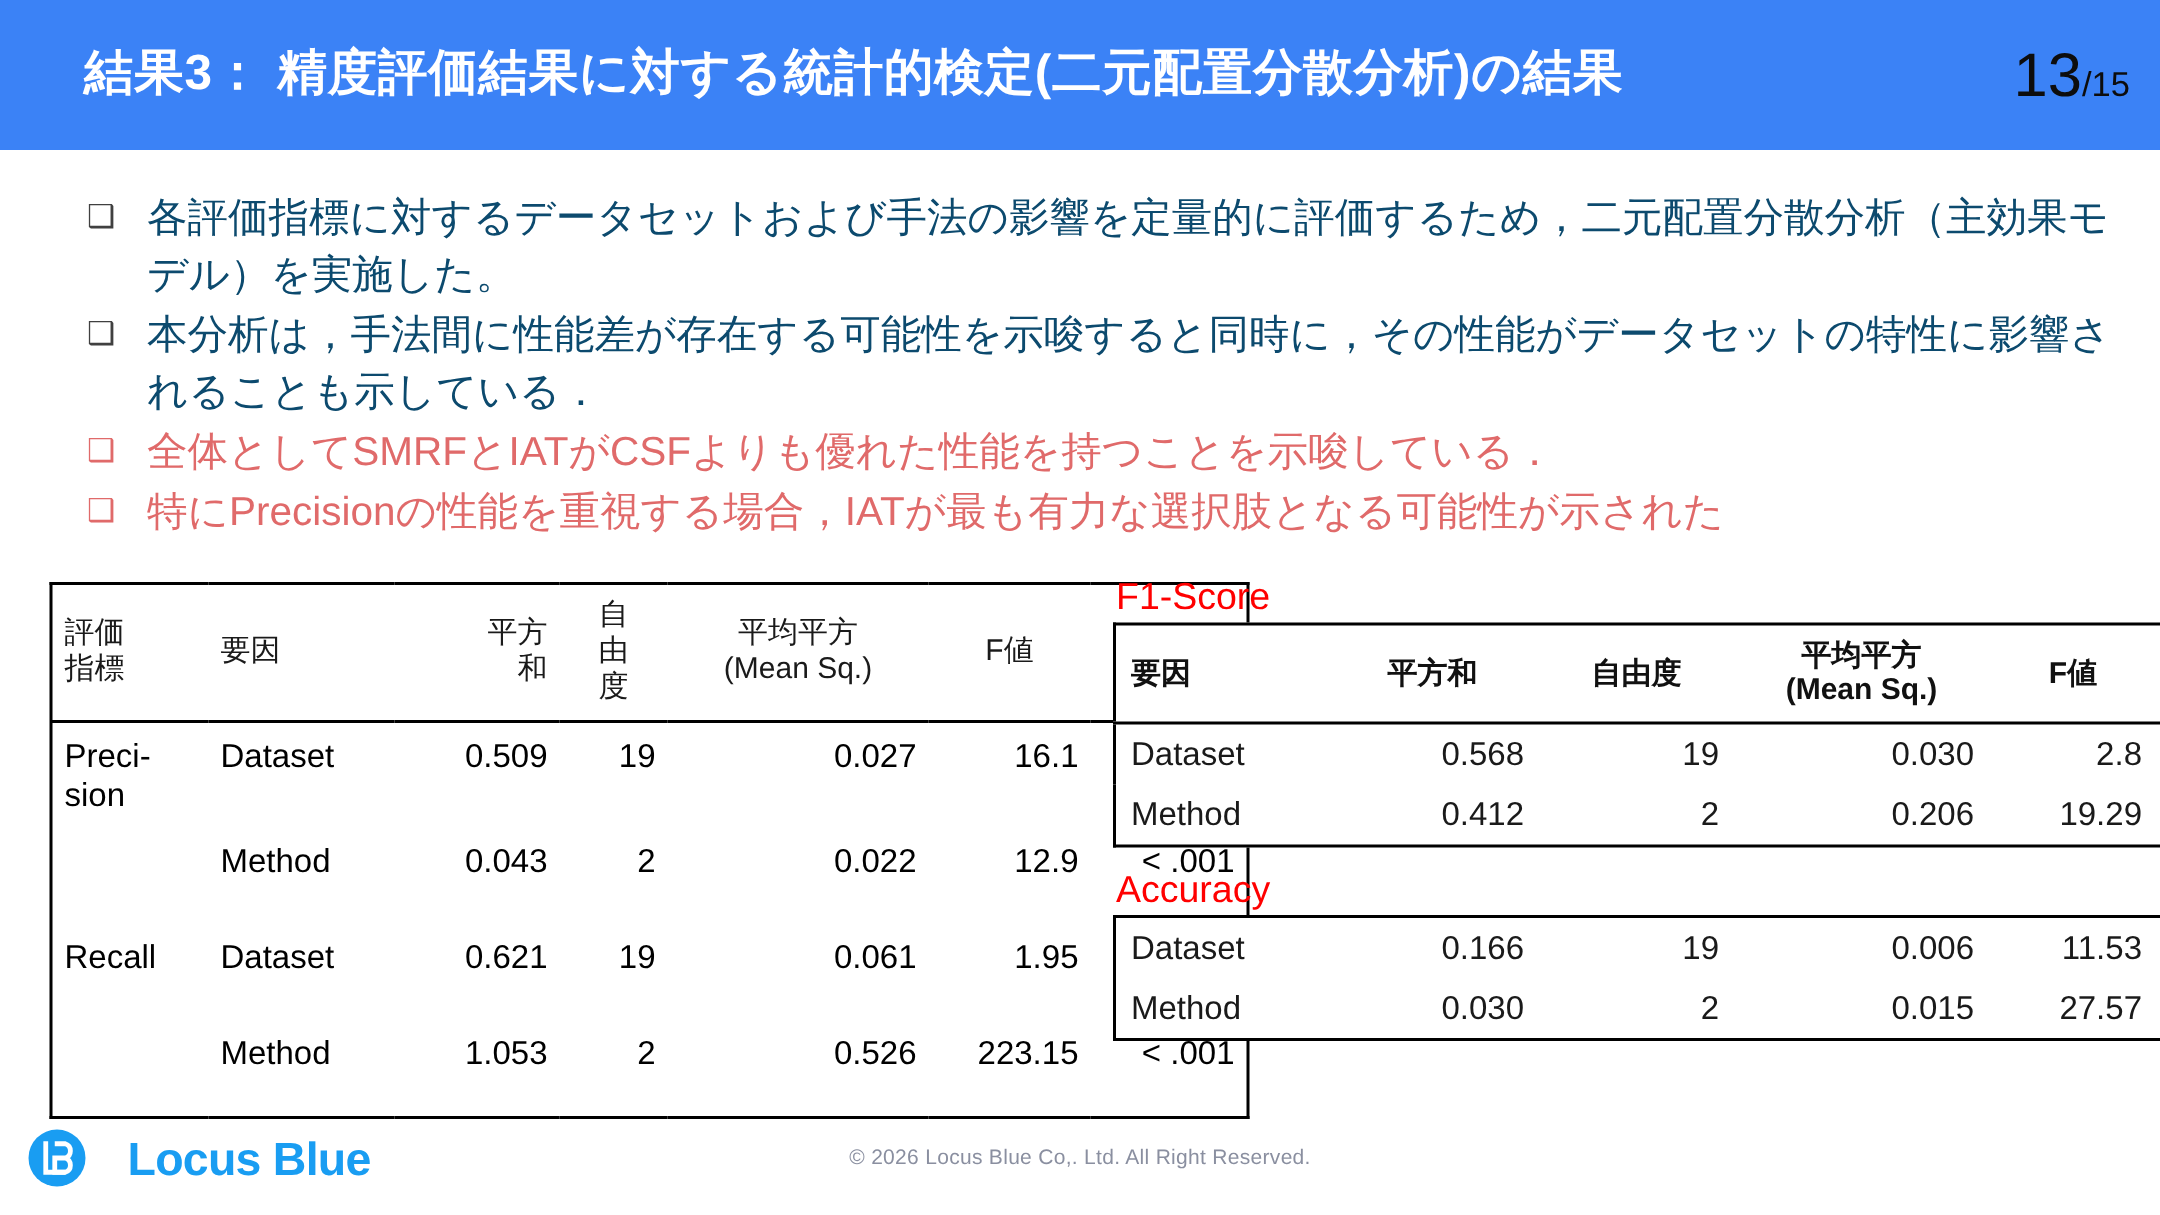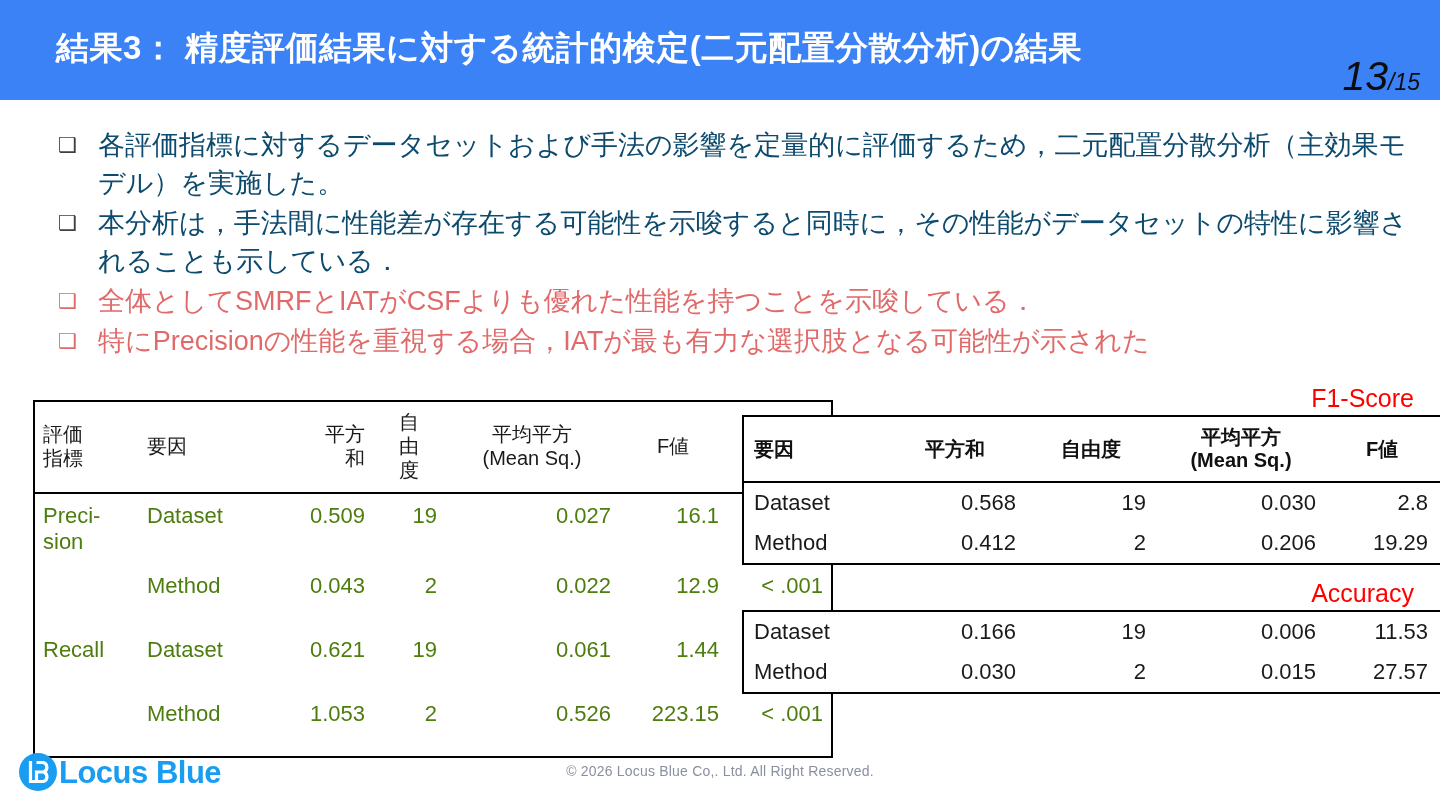--- a/index.html
+++ b/index.html
@@ -33,25 +33,24 @@
     top: 26px;
     font-size: 33px;
     font-weight: bold;
     color: #ffffff;
     letter-spacing: 0.5px;
     white-space: nowrap;
   }
   .page-num {
     position: absolute;
     right: 20px;
-    top: 56px;
+    top: 30px;
     color: #0d0d0d;
     white-space: nowrap;
     line-height: 1;
-    font-style: italic;
   }
   .page-num .pn-cur {
     font-size: 41px;
     font-weight: 400;
   }
   .page-num .pn-tot {
     font-size: 23px;
     font-weight: 400;
   }
 
@@ -93,41 +92,41 @@
   }
   .tbl td, .tbl th {
     padding: 0;
     font-weight: normal;
   }
 
   
   .left-table-wrap {
     position: absolute;
     left: 33px;
-    top: 400px;
+    top: 388px;
     width: 690px;
   }
   table.left-table {
     width: 690px;
     border: 2.5px solid #000000;
     border-collapse: collapse;
     table-layout: fixed;
   }
   table.left-table thead td {
     border-bottom: 2.5px solid #000000;
     font-size: 20px;
     line-height: 24px;
     color: #1a1a1a;
     padding: 8px 8px 10px 8px;
     vertical-align: middle;
   }
   table.left-table tbody td {
     font-size: 22px;
     line-height: 26px;
-    color: #4d7c0f;
+    color: #000000;
     padding: 9px 8px;
     vertical-align: top;
     height: 46px;
   }
   .lt-c0 { width: 88px; }
   .lt-c1 { width: 108px; }
   .lt-c2 { width: 94px; }
   .lt-c3 { width: 56px; }
   .lt-c4 { width: 158px; }
   .lt-c5 { width: 92px; }
@@ -144,21 +143,20 @@
     left: 742px;
     top: 384px;
     width: 672px;
   }
   .section-label {
     font-size: 25px;
     line-height: 28px;
     color: #FF0000;
     margin: 0 0 3px 2px;
     font-weight: 400;
-    text-align: right;
   }
   .section-label.second { margin-top: 14px; }
 
   table.right-table {
     width: 672px;
     border: 2.5px solid #000000;
     border-collapse: collapse;
     table-layout: fixed;
   }
   table.right-table thead td {
@@ -184,21 +182,21 @@
   .rt-c4 { width: 92px; }
   .rt-c5 { width: 78px; }
 
   
   .footer-logo {
     position: absolute;
     left: 18px;
     top: 752px;
     display: flex;
     align-items: center;
-    gap: 1px;
+    gap: 27px;
   }
   .logo-mark {
     width: 40px;
     height: 40px;
     flex: 0 0 40px;
   }
   .logo-text {
     font-size: 31px;
     font-weight: bold;
     color: #199DF2;
@@ -292,21 +290,21 @@
         <td class="ta-r">0.022</td>
         <td class="ta-r">12.9</td>
         <td class="ta-r">&lt; .001</td>
       </tr>
       <tr>
         <td class="ta-l">Recall</td>
         <td class="ta-l">Dataset</td>
         <td class="ta-r">0.621</td>
         <td class="ta-r">19</td>
         <td class="ta-r">0.061</td>
-        <td class="ta-r">1.44</td>
+        <td class="ta-r">1.95</td>
         <td class="ta-r">0.167</td>
       </tr>
       <tr>
         <td class="ta-l"></td>
         <td class="ta-l">Method</td>
         <td class="ta-r">1.053</td>
         <td class="ta-r">2</td>
         <td class="ta-r">0.526</td>
         <td class="ta-r">223.15</td>
         <td class="ta-r">&lt; .001</td>

